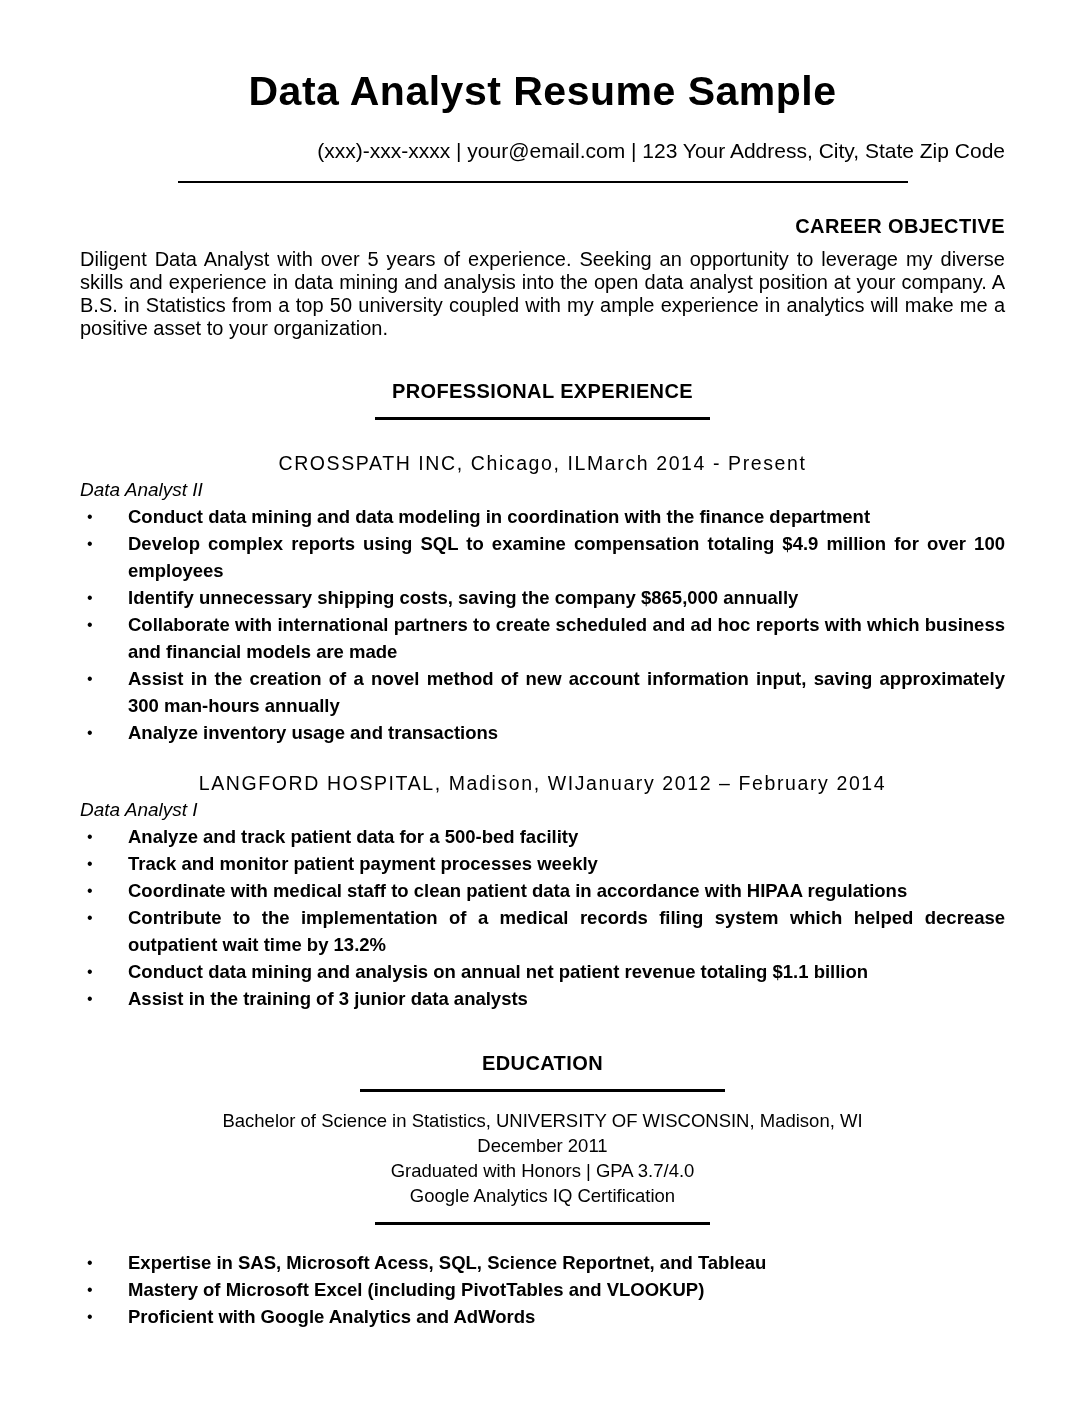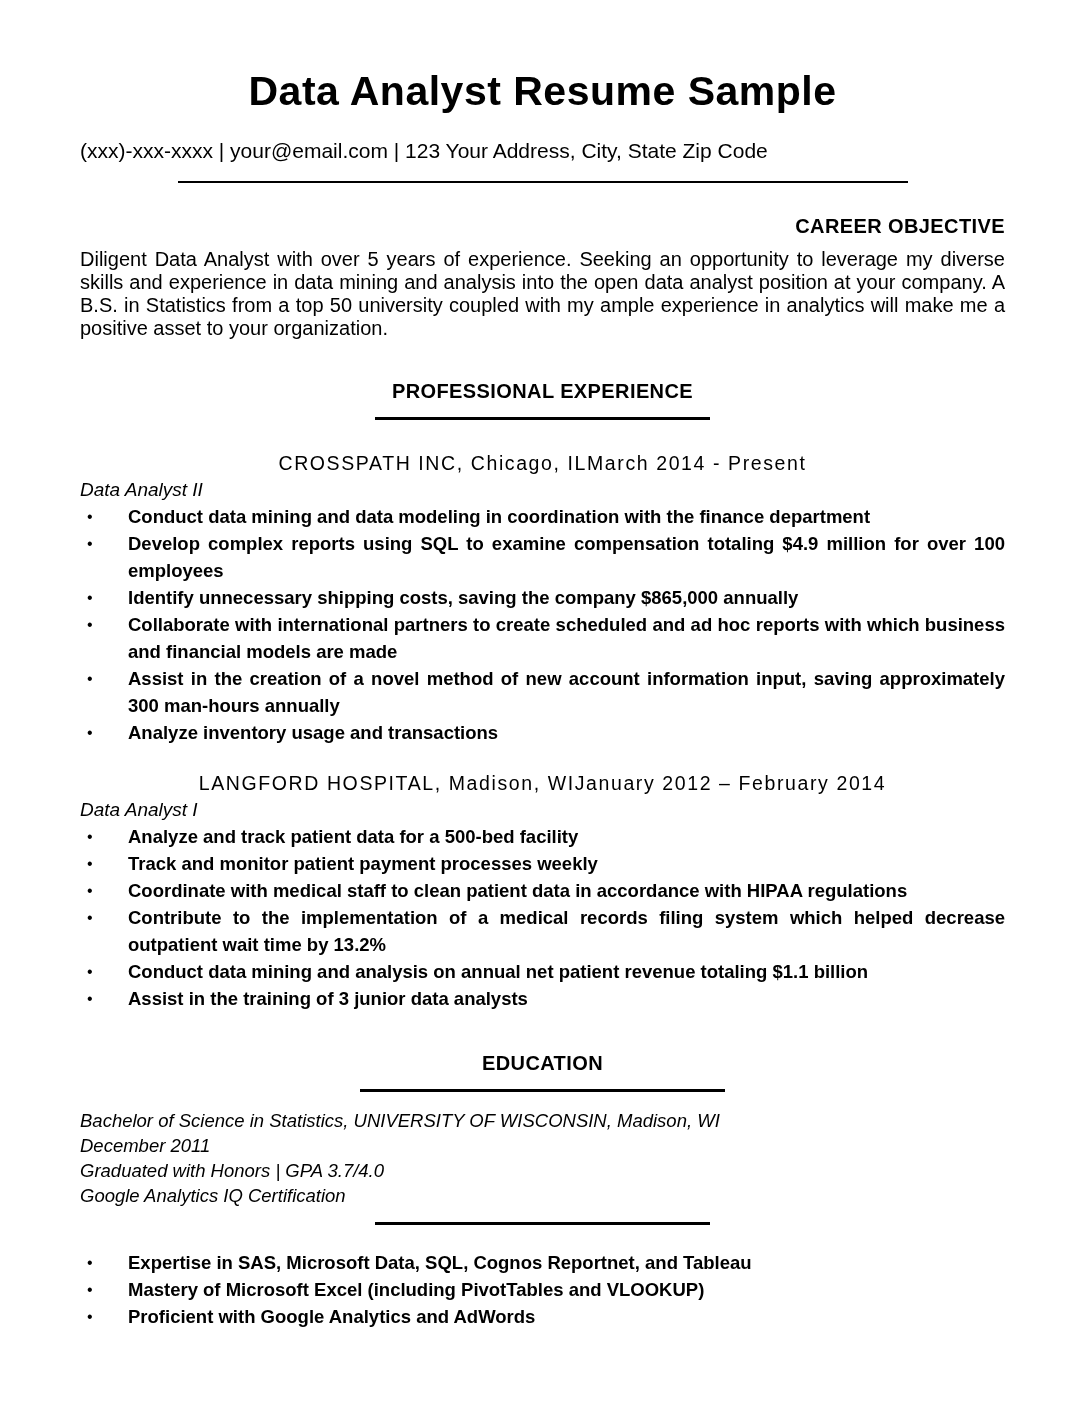--- a/index.html
+++ b/index.html
@@ -21,21 +21,21 @@
   
   .resume-title {
     margin-top: 68px;
     text-align: center;
     font-size: 41px;
     font-weight: bold;
     letter-spacing: 0.5px;
   }
   .contact-line {
     margin-top: 24px;
-    text-align: left;
+    text-align: right;
     font-size: 21px;
   }
   .header-divider {
     width: 730px;
     margin: 18px auto 0 auto;
     border-bottom: 2px solid #000000;
   }
 
   
   .section-heading {
@@ -93,23 +93,23 @@
   .bullet-text {
     flex: 1 1 auto;
     text-align: justify;
     font-weight: bold;
   }
 
   
   .education-heading { margin-top: 40px; }
   .education-lines {
     margin-top: 16px;
+    text-align: center;
     font-size: 18.5px;
     line-height: 25px;
-    font-style: italic;
   }
 
   
   .skills-heading { margin-top: 40px; }
   .skills-list { margin-top: 24px; }
 </style>
 </head>
 <body>
 
 <div class="page">
@@ -215,21 +215,21 @@
       <div>Graduated with Honors | GPA 3.7/4.0</div>
 
       <div>Google Analytics IQ Certification</div>
     </div>
 
   <div class="section-underline u-335"></div>
   <ul class="bullets skills-list">
 
       <li>
         <span class="bullet-marker">•</span>
-        <span class="bullet-text">Expertise in SAS, Microsoft Data, SQL, Cognos Reportnet, and Tableau</span>
+        <span class="bullet-text">Expertise in SAS, Microsoft Acess, SQL, Science Reportnet, and Tableau</span>
       </li>
 
       <li>
         <span class="bullet-marker">•</span>
         <span class="bullet-text">Mastery of Microsoft Excel (including PivotTables and VLOOKUP)</span>
       </li>
 
       <li>
         <span class="bullet-marker">•</span>
         <span class="bullet-text">Proficient with Google Analytics and AdWords</span>

